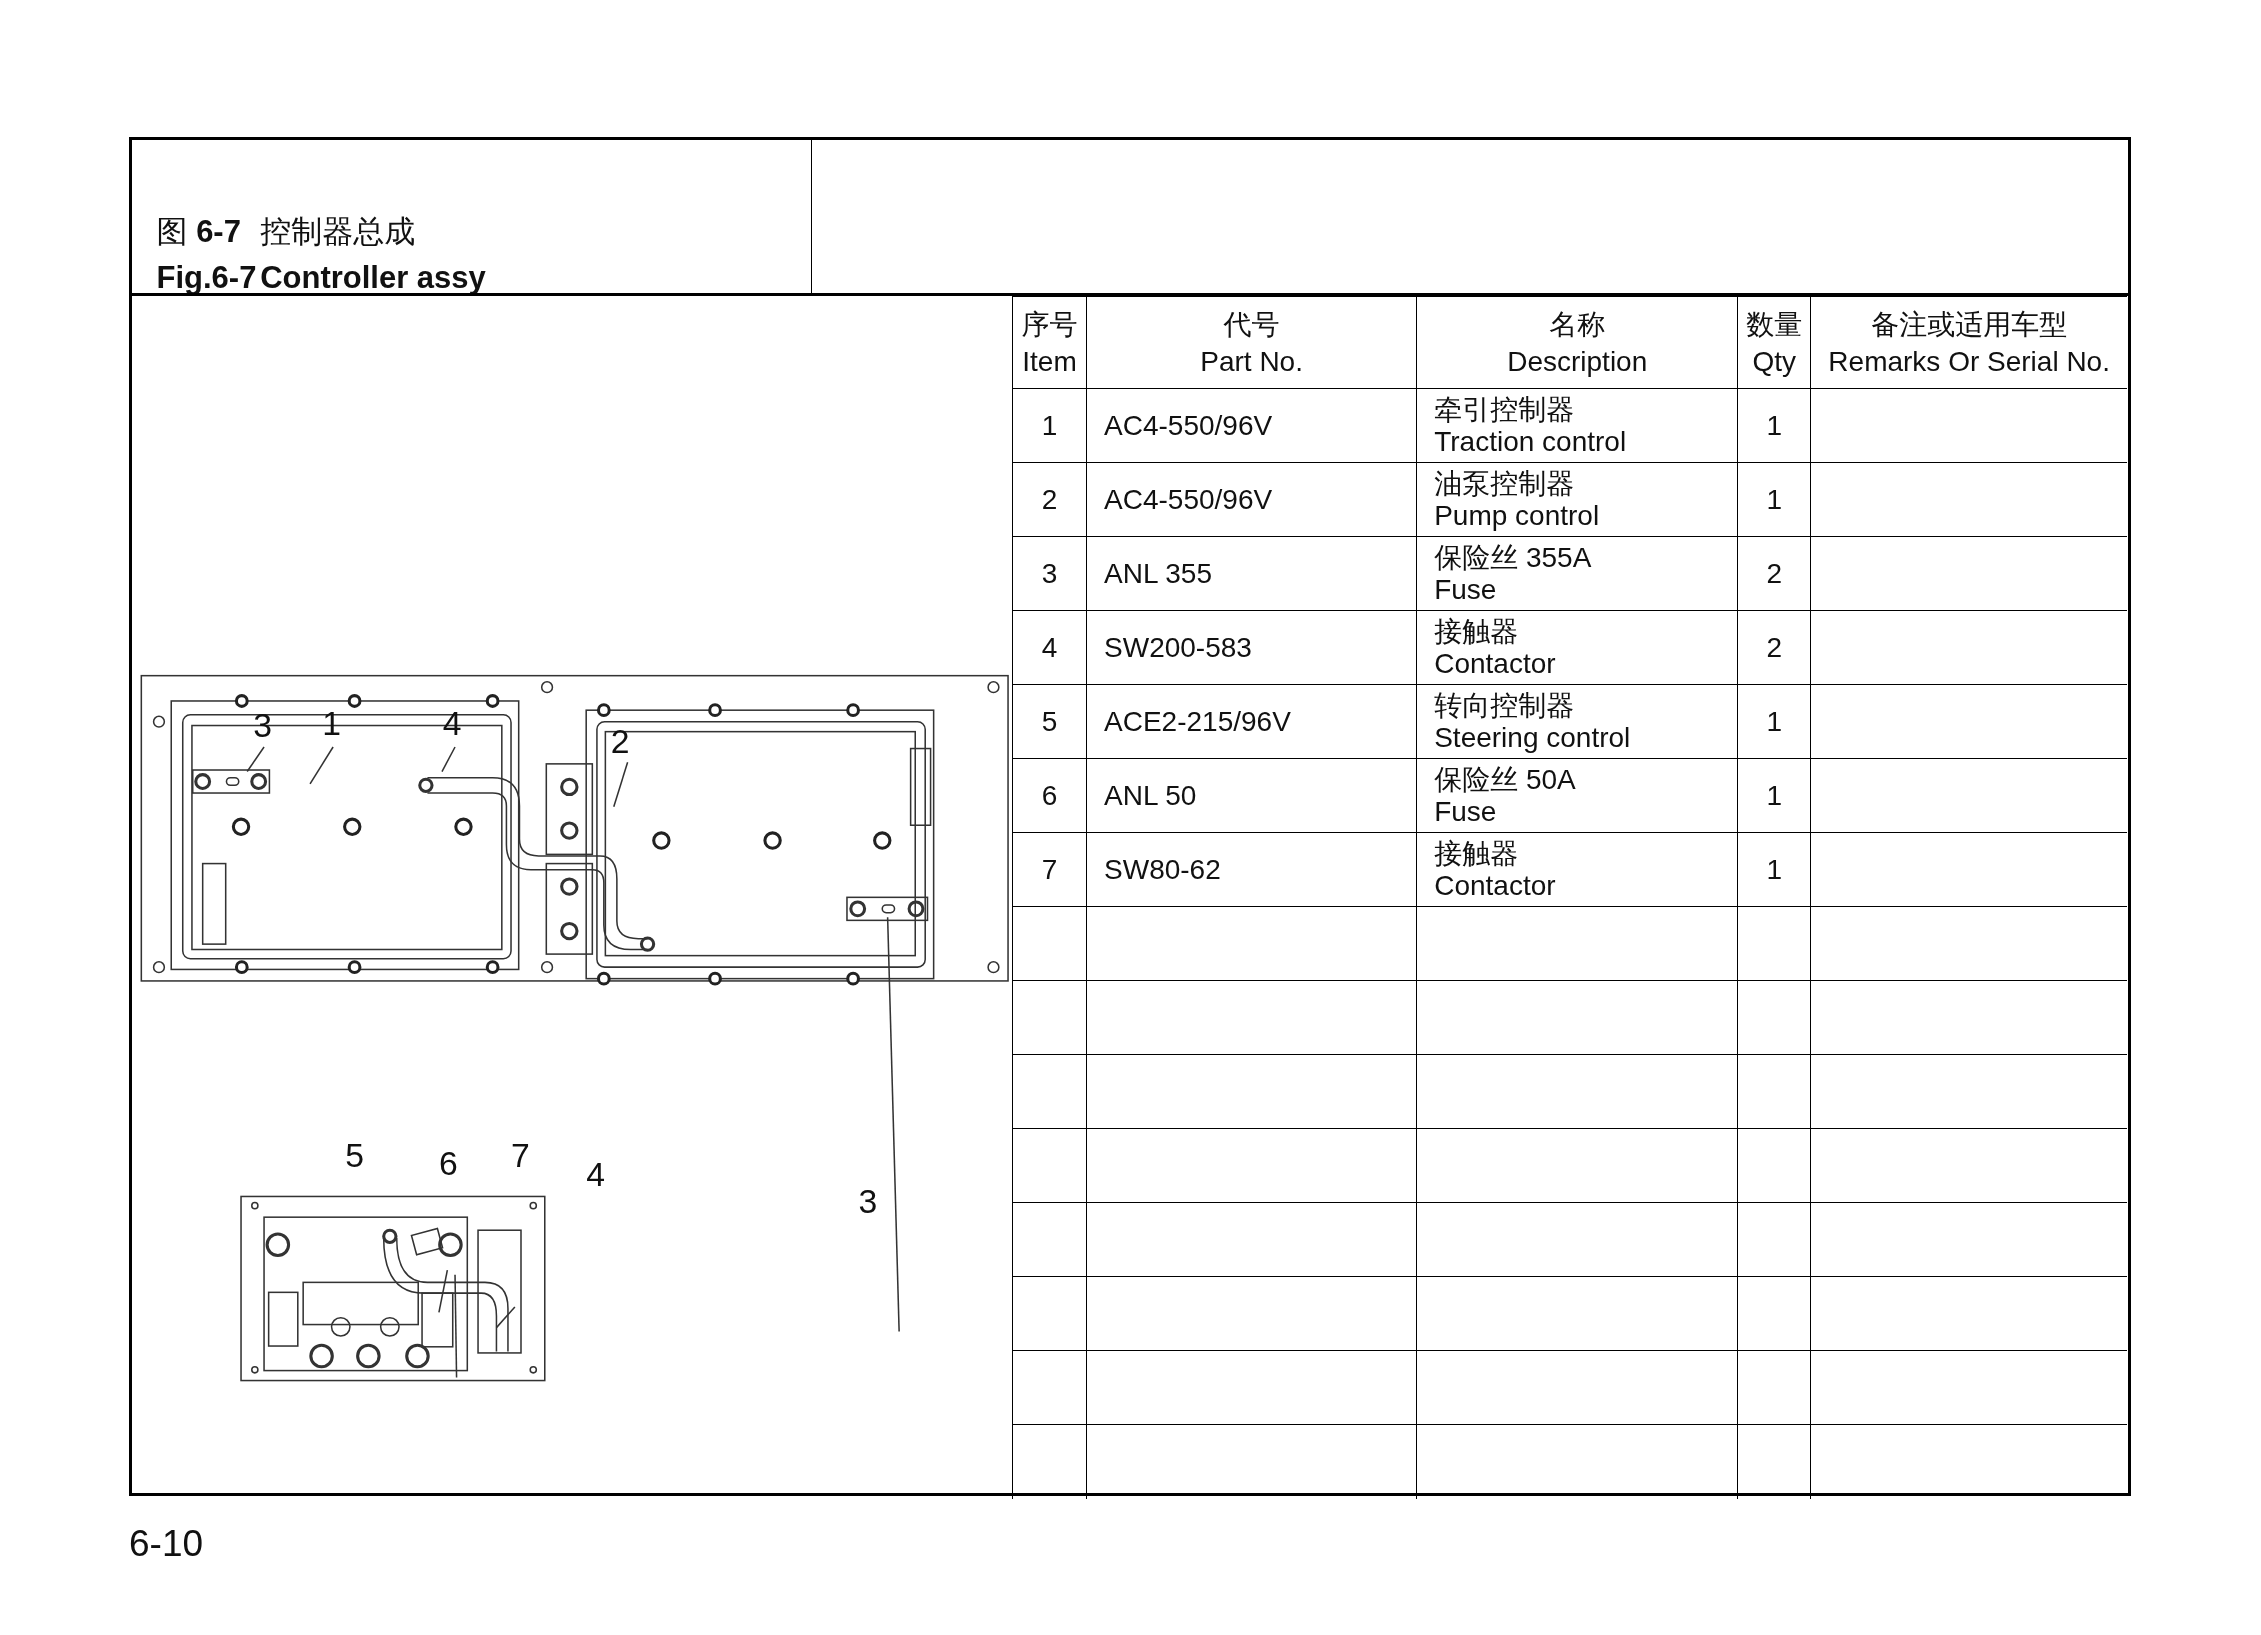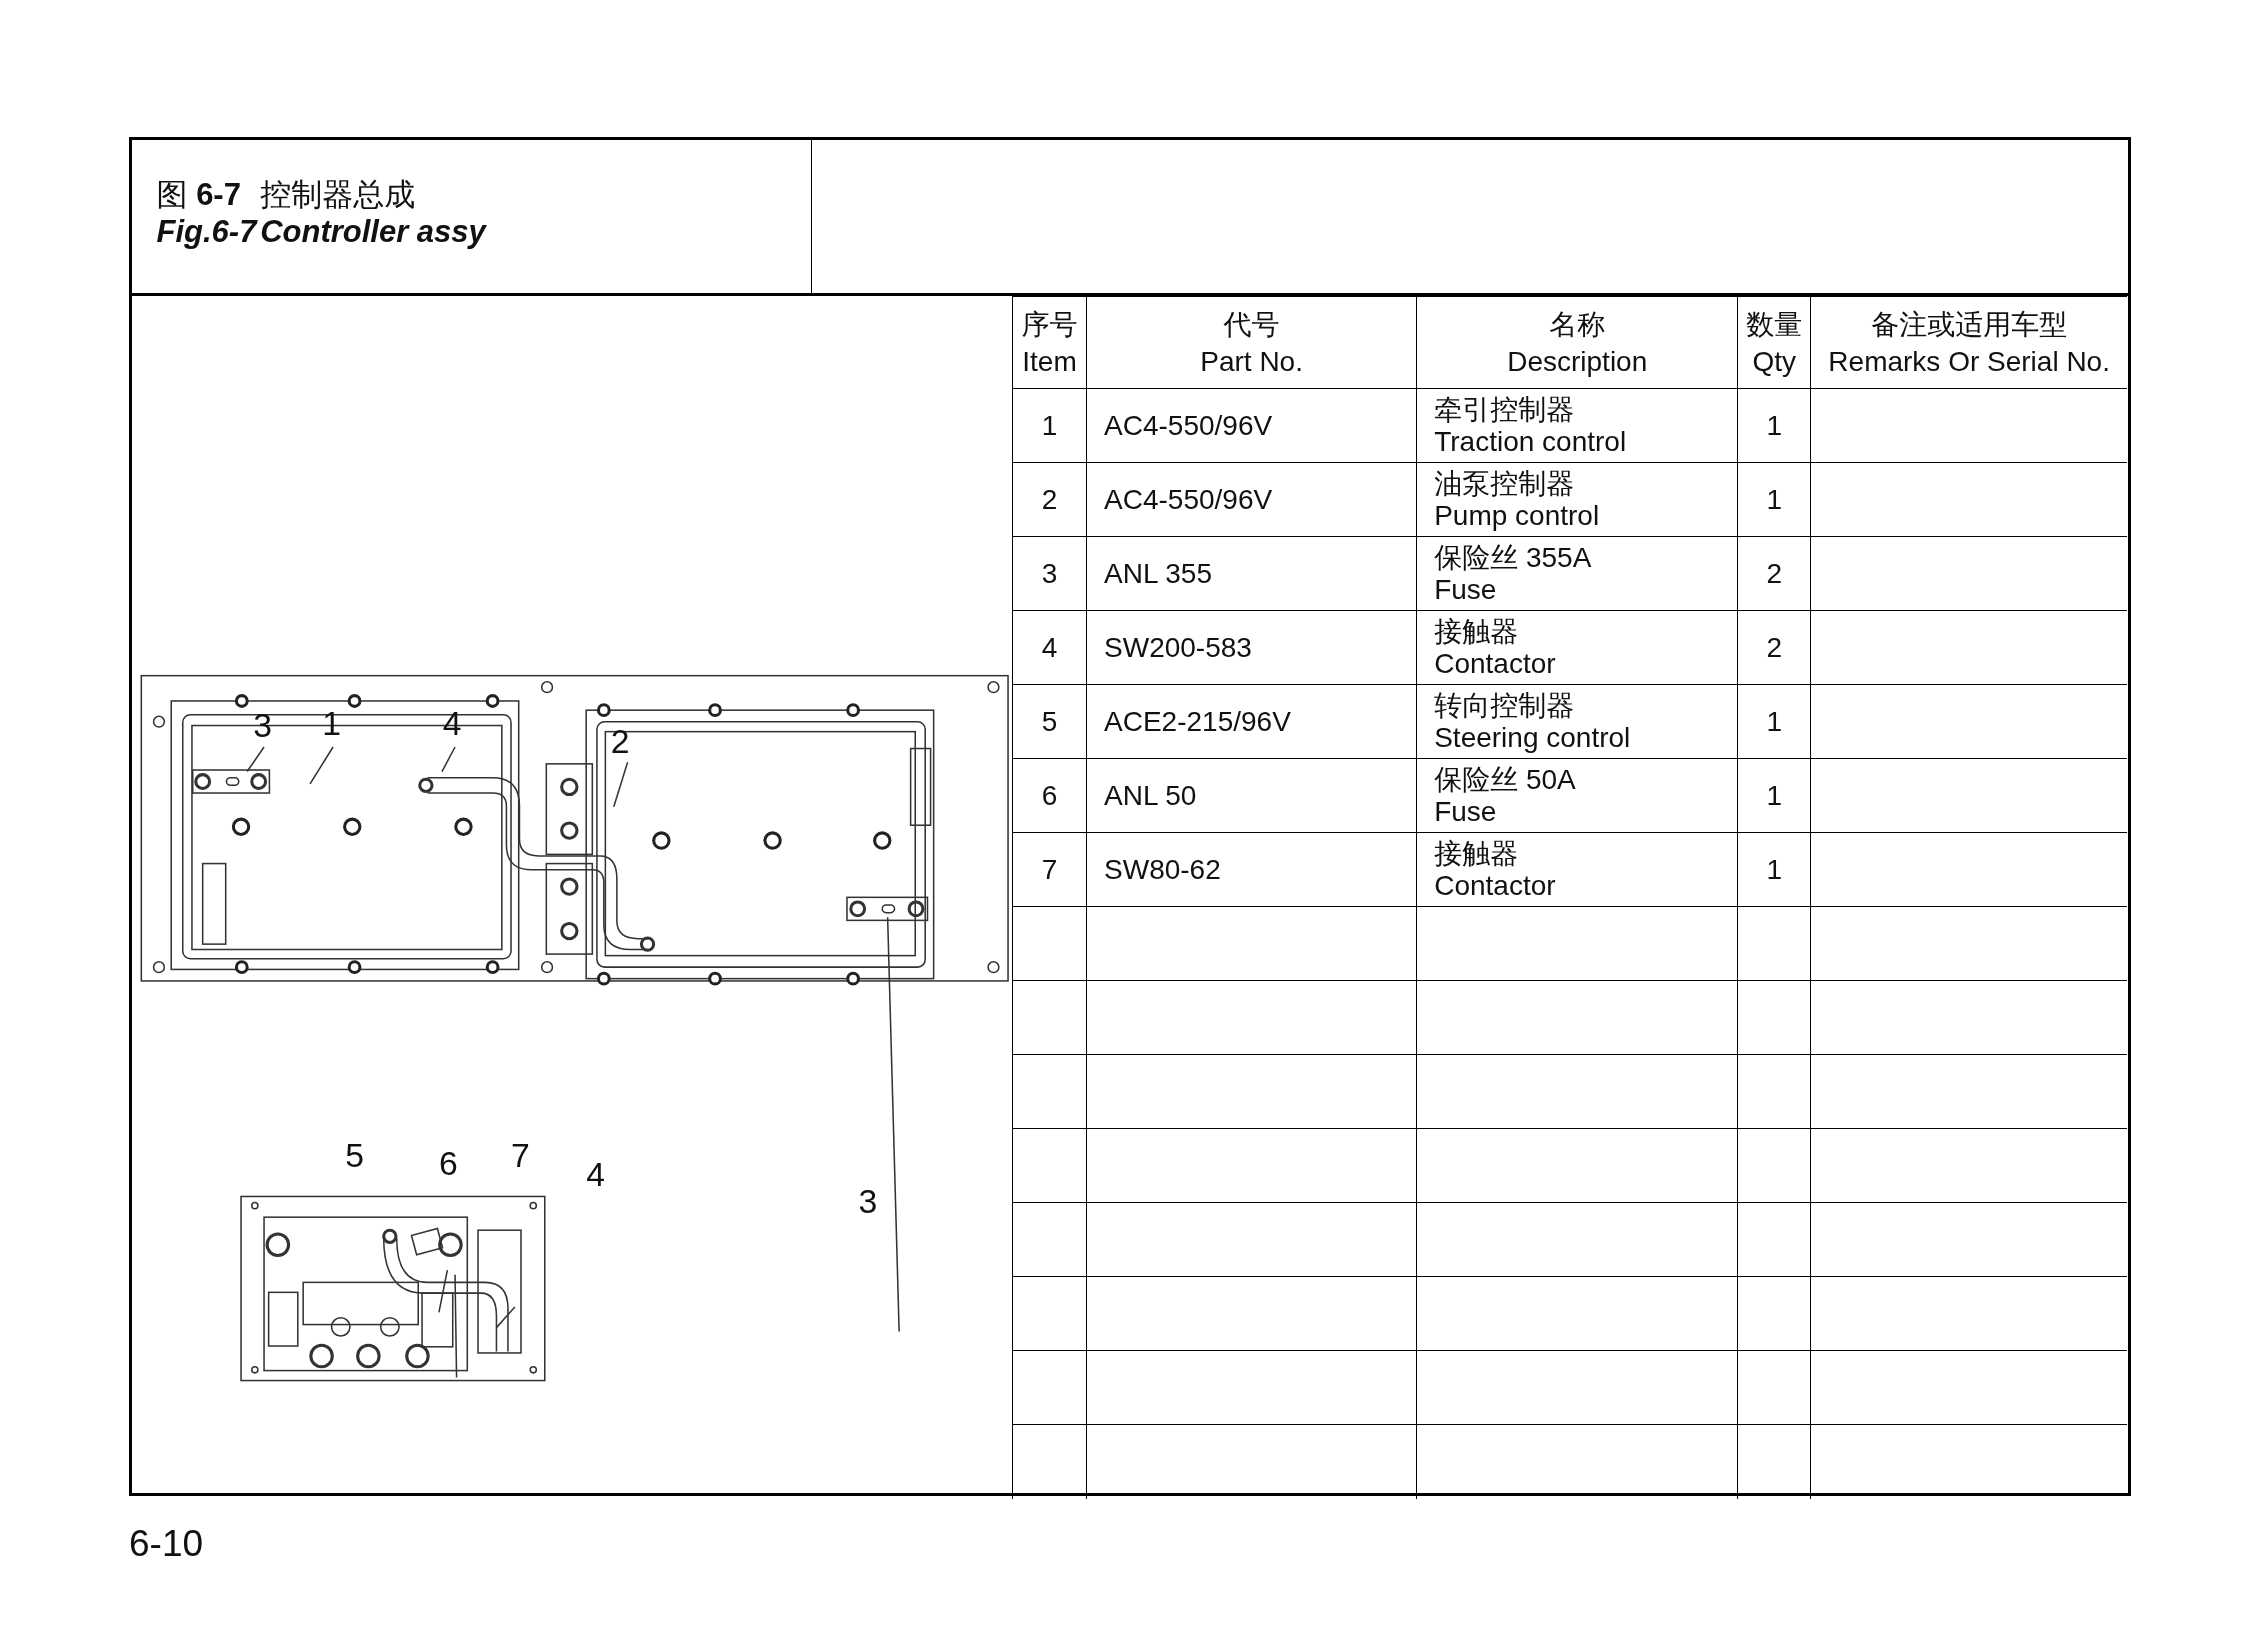--- a/index.html
+++ b/index.html
@@ -1,22 +1,22 @@
 <!DOCTYPE html>
 <html style="font-size:12.3px"><head>
 <meta charset="utf-8">
 <style>
   html,body{margin:0;padding:0;background:#fff;}
   body{width:2261px;height:1635px;position:relative;overflow:hidden;font-family:"Liberation Sans","DejaVu Sans",sans-serif;color:#111;}
   .frame{position:absolute;left:129px;top:137px;width:2002px;height:1359px;border:3.8px solid #000;box-sizing:border-box;}
   .hdr-left{position:absolute;left:0;top:0;width:680px;height:155px;border-right:1.5px solid #000;box-sizing:border-box;}
   .hdr-row{position:absolute;left:24.5px;font-size:31px;white-space:nowrap;}
-  .hdr-row .num{display:inline-block;width:95px;font-weight:bold;}
+  .hdr-row .num{display:inline-block;width:95px;font-weight:bold;margin-top:37px;}
   .hdr-row .pre{font-weight:normal;}
-  .hdr-row.en{top:74px;font-weight:bold;font-style:italic;}
+  .hdr-row.en{top:83px;font-weight:bold;}
   .hdr-row.zh{top:34px;}
   .hdr-right{position:absolute;left:680px;top:0;right:0;height:155px;display:flex;align-items:center;justify-content:center;font-size:31px;}
   .hdr-right .copy{display:inline-block;margin-left:38px;width:31px;height:31px;border:2.3px solid #111;border-radius:50%;text-align:center;line-height:31px;font-size:23px;}
   .hdr-divider{position:absolute;left:0;right:0;top:153px;border-top:3.1px solid #000;}
   .diagram{position:absolute;left:0;top:156px;width:880px;height:1195px;}
   table.parts{position:absolute;left:880px;top:156px;width:1115px;border-collapse:collapse;table-layout:fixed;}
   table.parts td,table.parts th{border:1.5px solid #000;font-weight:normal;font-size:28px;padding:0;vertical-align:middle;}
   table.parts tr{height:74px;}
   table.parts tr.head{height:92px;}
   table.parts th{text-align:center;line-height:37px;}

